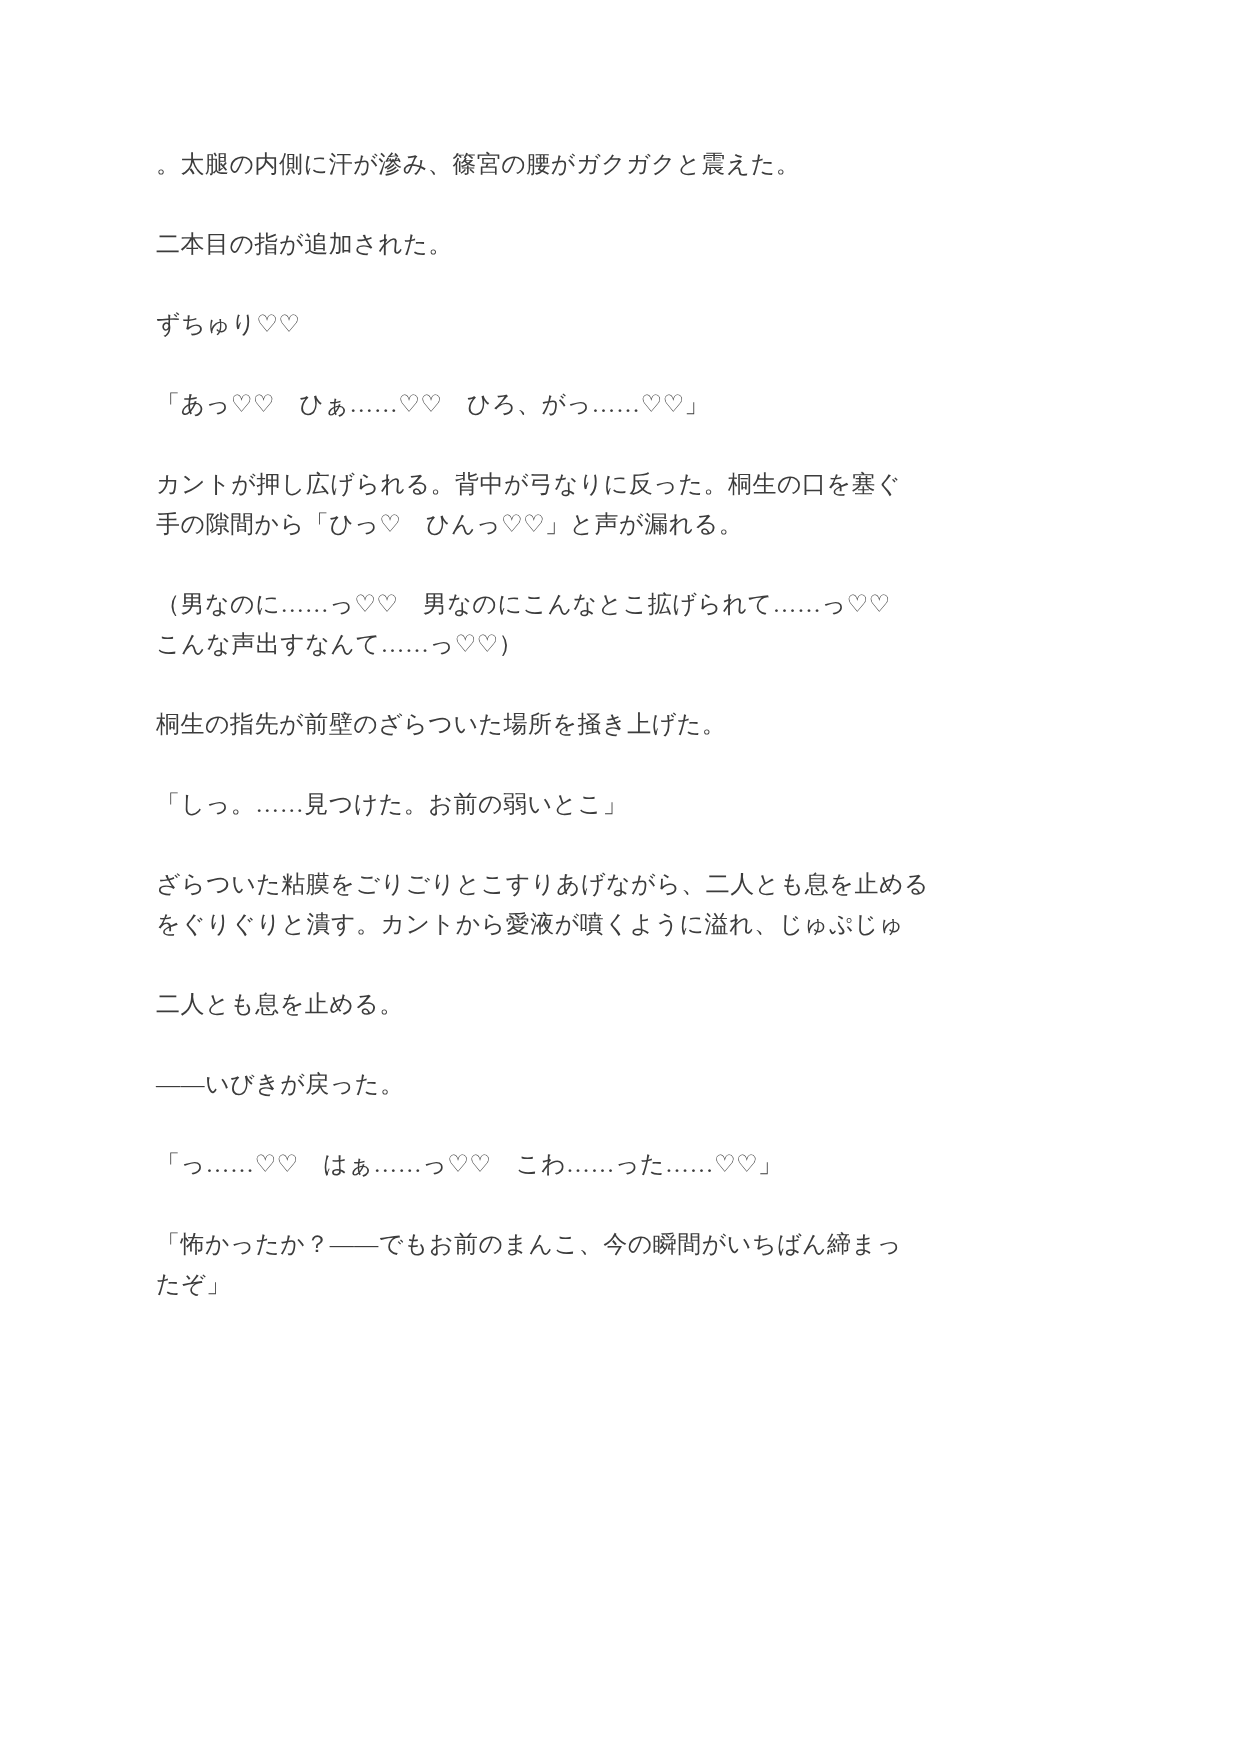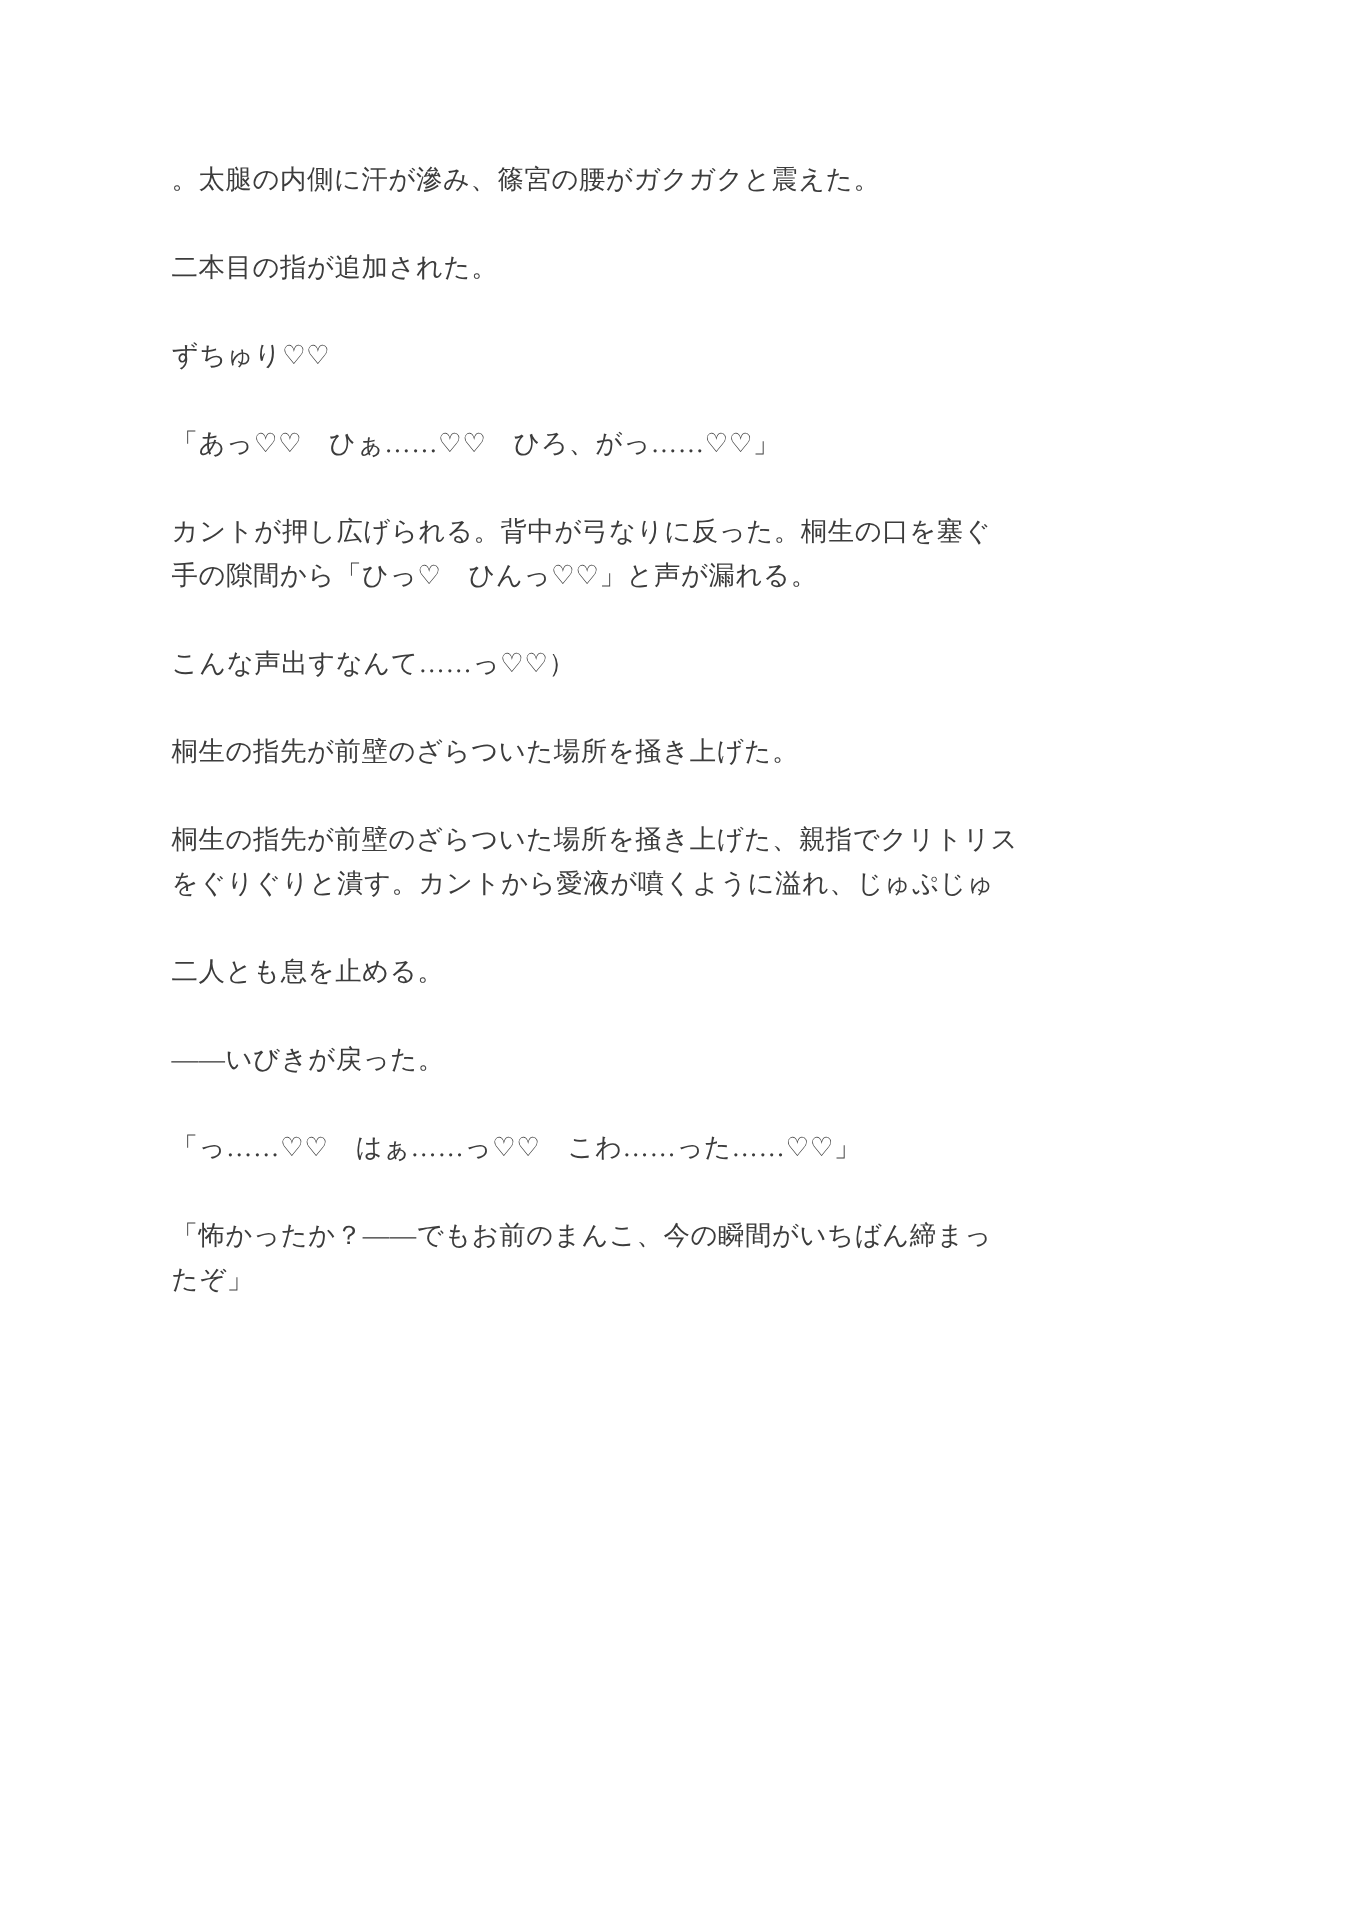--- a/index.html
+++ b/index.html
@@ -56,31 +56,35 @@
     <p class="para">
       <span class="line">「あっ♡♡　ひぁ……♡♡　ひろ、がっ……♡♡」</span>
     </p>
 
     <p class="para">
       <span class="line">カントが押し広げられる。背中が弓なりに反った。桐生の口を塞ぐ</span>
       <span class="line">手の隙間から「ひっ♡　ひんっ♡♡」と声が漏れる。</span>
     </p>
 
     <p class="para">
+      <span class="line">（男なのに……っ♡♡　男なのにこんなとこ拡げられて……っ♡♡</span>
       <span class="line">こんな声出すなんて……っ♡♡）</span>
     </p>
 
     <p class="para">
       <span class="line">桐生の指先が前壁のざらついた場所を掻き上げた。</span>
     </p>
 
 
+    <p class="para">
+      <span class="line">「しっ。……見つけた。お前の弱いとこ」</span>
+    </p>
 
     <p class="para">
-      <span class="line">桐生の指先が前壁のざらついた場所を掻き上げた、親指でクリトリス</span>
+      <span class="line">ざらついた粘膜をごりごりとこすりあげながら、二人とも息を止める</span>
       <span class="line">をぐりぐりと潰す。カントから愛液が噴くように溢れ、じゅぷじゅ</span>
     </p>
 
 
     <p class="para">
       <span class="line">二人とも息を止める。</span>
     </p>
 
     <p class="para">
       <span class="line">――いびきが戻った。</span>

